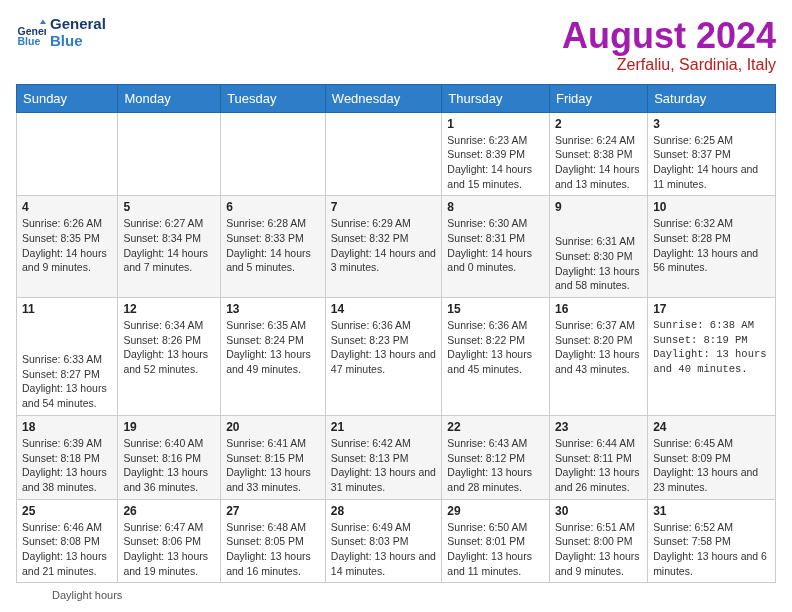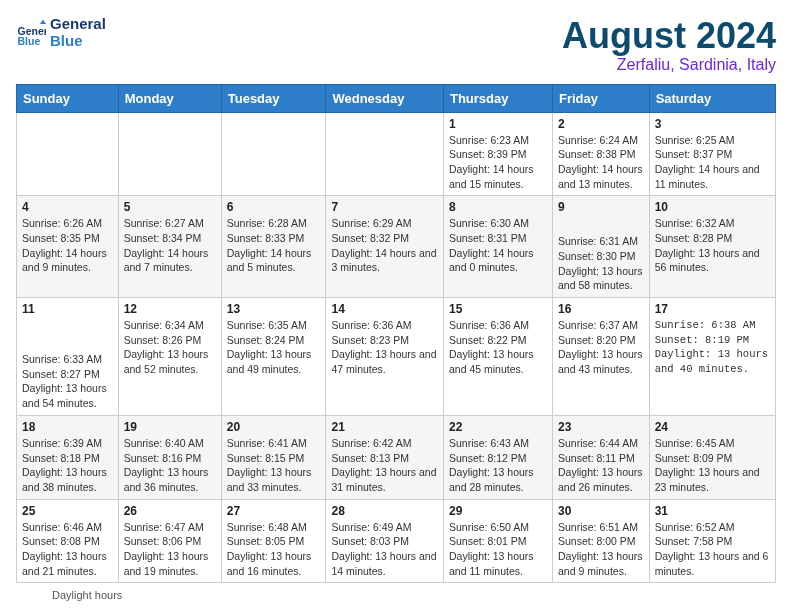--- a/index.html
+++ b/index.html
@@ -24,39 +24,39 @@
     .logo-icon {
       width: 30px;
       height: 30px;
     }
     .title-area {
       text-align: right;
     }
     .cal-title {
       font-size: 36px;
       font-weight: bold;
-      color: #0c4a6e;
+      color: #a21caf;
       line-height: 1.1;
     }
     .cal-subtitle {
       font-size: 16px;
-      color: #6d28d9;
+      color: #b91c1c;
     }
     table {
       width: 100%;
       border-collapse: collapse;
       font-size: 11px;
     }
     thead tr th {
       background: #2e7dc9;
       color: #fff;
       text-align: left;
       padding: 6px 6px;
       font-size: 13px;
-      font-weight: bold;
+      font-weight: normal;
       border: 1px solid #2266a8;
     }
     tbody tr td {
       border: 1px solid #ccc;
       vertical-align: top;
       padding: 4px 5px;
       min-height: 70px;
       background: #fff;
     }
     tbody tr:nth-child(even) td {

